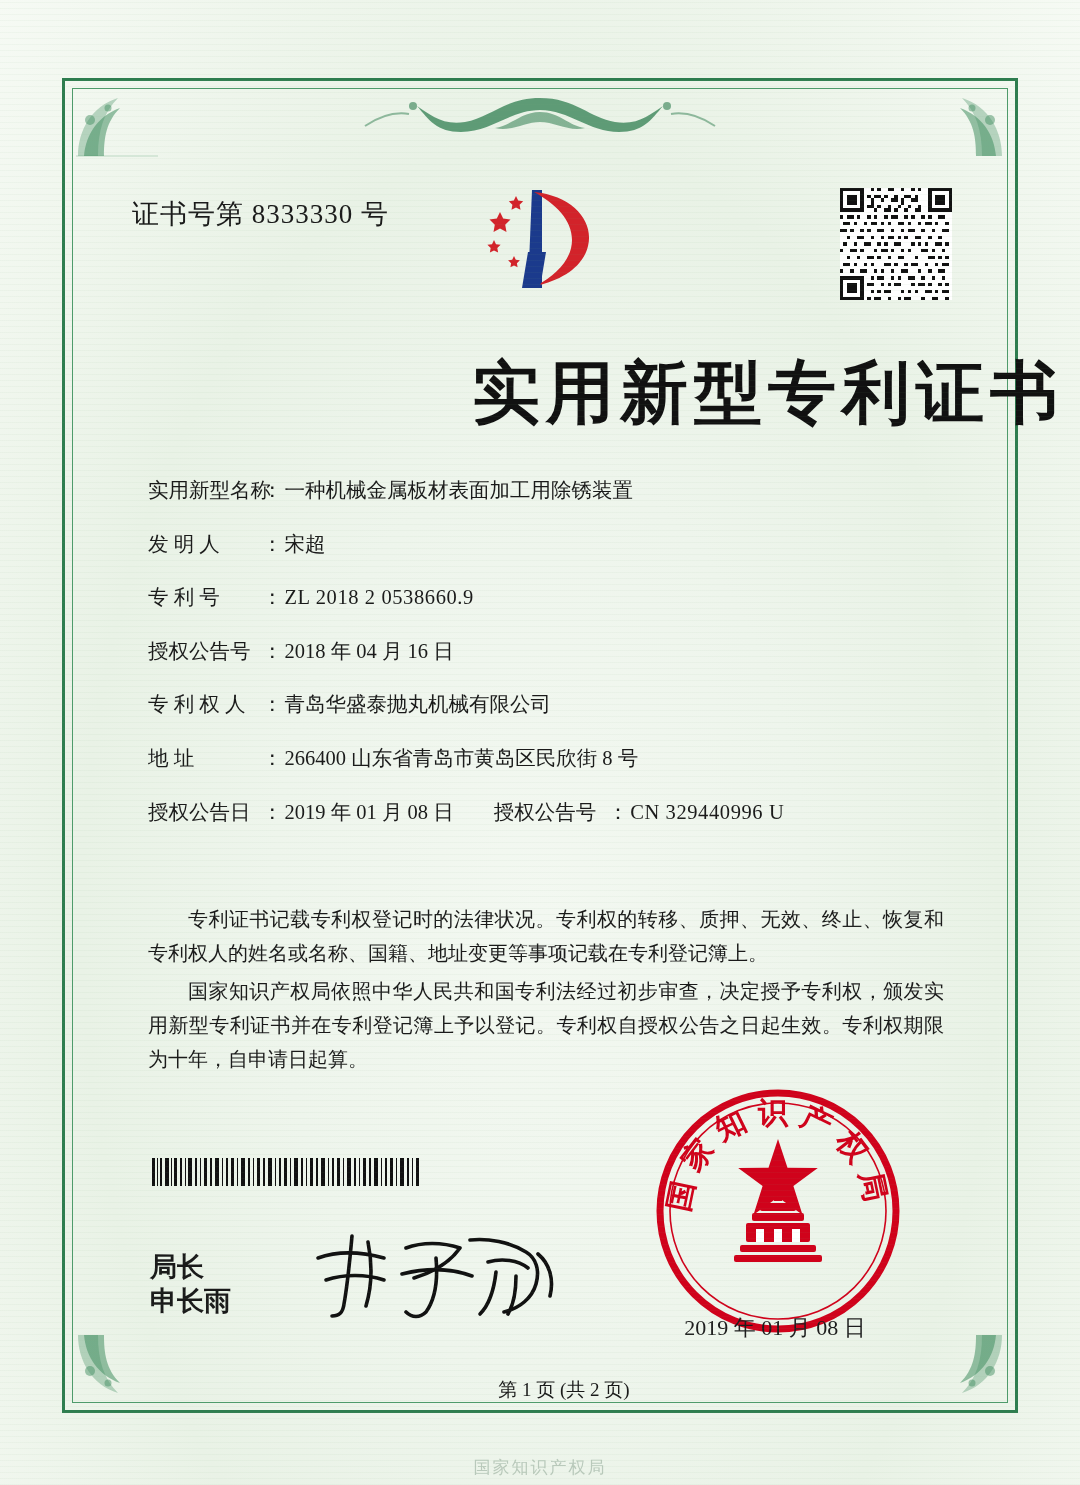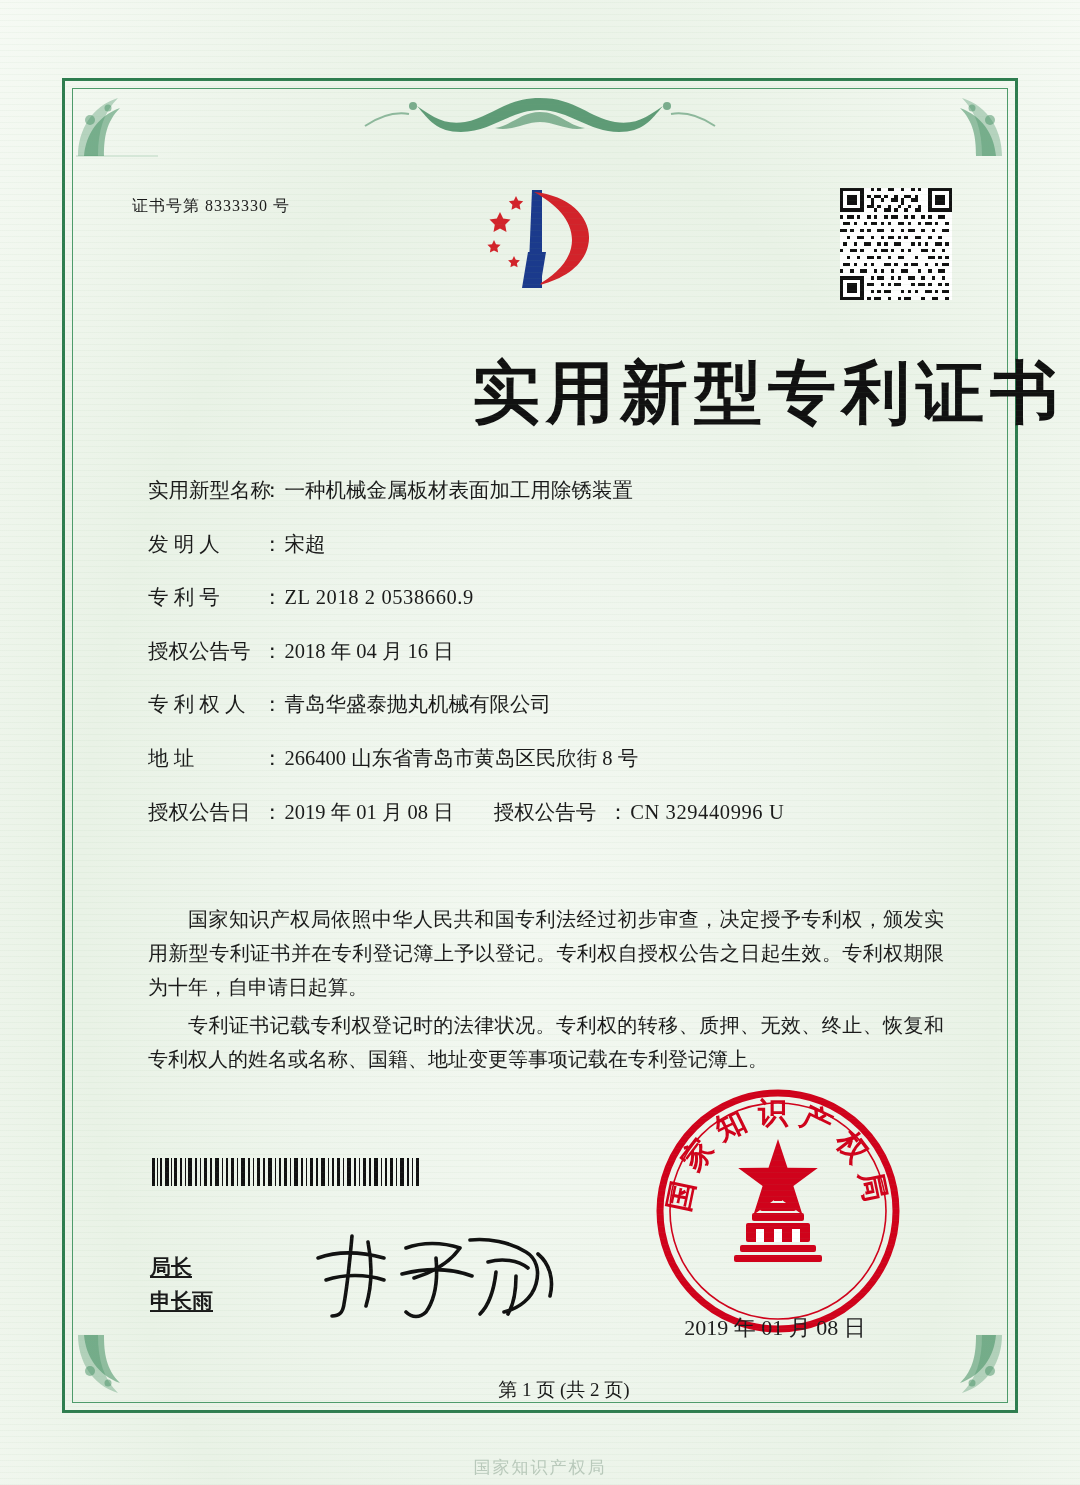--- a/index.html
+++ b/index.html
@@ -59,21 +59,21 @@
     left: 50%; top: 92px;
     transform: translateX(-50%);
     width: 430px; height: 44px;
     color: #2f7d50;
   }
 
   
   .cert-no {
     position: absolute;
     left: 132px; top: 196px;
-    font-size: 16px;
+    font-size: 27px;
     letter-spacing: 1px;
     white-space: nowrap;
   }
   .logo {
     position: absolute;
     left: 470px; top: 182px;
     width: 140px; height: 118px;
   }
   .qr {
     position: absolute;
@@ -151,24 +151,23 @@
   .barcode {
     position: absolute;
     left: 152px; top: 1158px;
     width: 272px; height: 28px;
   }
 
   
   .sig-label {
     position: absolute;
     left: 150px; top: 1250px;
-    font-size: 21px;
+    font-size: 27px;
     line-height: 34px;
     font-weight: 600;
-    text-decoration: underline;
   }
   .sig-hand {
     position: absolute;
     left: 310px; top: 1228px;
     width: 250px; height: 96px;
     color: #111;
   }
 
   
   .seal {
@@ -477,22 +476,22 @@
       <span class="colon">：</span>
       <span class="value">2019 年 01 月 08 日</span>
       <span class="second-label">授权公告号</span>
       <span class="colon">：</span>
       <span class="value mono-num">CN 329440996 U</span>
     </div>
 
   </div>
 
   <div class="paras">
+    <p>专利证书记载专利权登记时的法律状况。专利权的转移、质押、无效、终止、恢复和专利权人的姓名或名称、国籍、地址变更等事项记载在专利登记簿上。</p>
     <p>国家知识产权局依照中华人民共和国专利法经过初步审查，决定授予专利权，颁发实用新型专利证书并在专利登记簿上予以登记。专利权自授权公告之日起生效。专利权期限为十年，自申请日起算。</p>
-    <p>专利证书记载专利权登记时的法律状况。专利权的转移、质押、无效、终止、恢复和专利权人的姓名或名称、国籍、地址变更等事项记载在专利登记簿上。</p>
   </div>
 
   <svg class="barcode" viewBox="0 0 272 28" shape-rendering="crispEdges">
     <rect width="272" height="28" fill="#ffffff" opacity="0"></rect>
     <g fill="#111111">
       <rect x="0" y="0" width="3" height="28"></rect>
         <rect x="5" y="0" width="1" height="28"></rect>
         <rect x="8" y="0" width="2" height="28"></rect>
         <rect x="13" y="0" width="4" height="28"></rect>
       <rect x="19" y="0" width="1" height="28"></rect>

